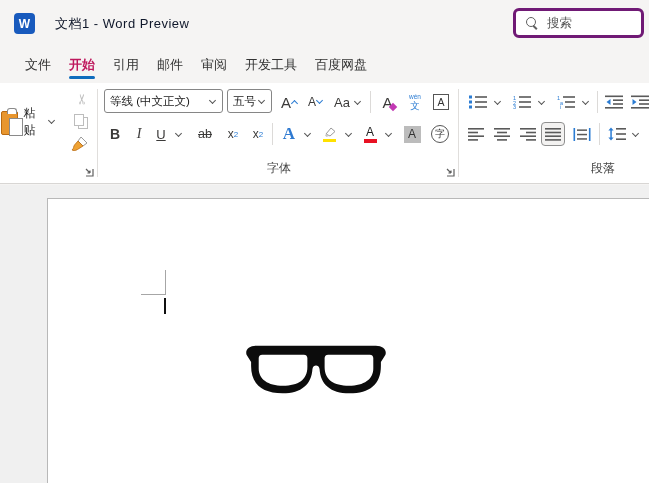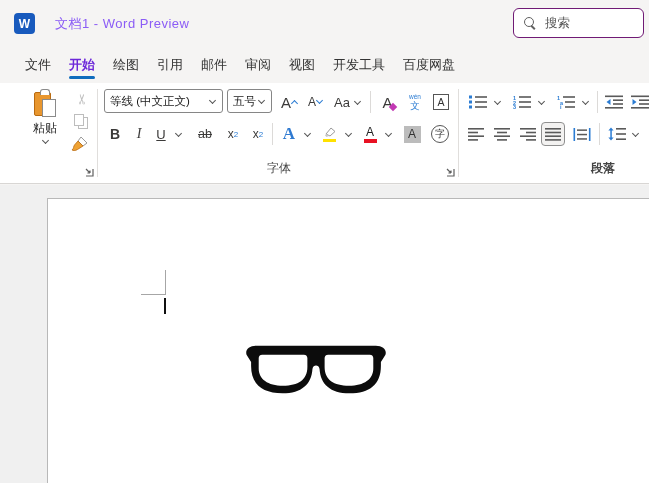--- a/index.html
+++ b/index.html
@@ -2,48 +2,48 @@
 <html><head>
 <meta charset="utf-8">
 <style>
   * { margin:0; padding:0; box-sizing:border-box; }
   html,body { width:649px; height:483px; overflow:hidden; font-family:"Liberation Sans","DejaVu Sans",sans-serif; }
   .app { position:relative; width:649px; height:483px; background:#f5f4f3; }
 
   
   .titlebar { position:absolute; left:0; top:0; width:649px; height:46px; background:#f5f4f3; }
   .word-logo { position:absolute; left:14px; top:13px; width:21px; height:21px; background:#185abd; border-radius:4px; color:#fff; font-weight:bold; font-size:12px; display:flex; align-items:center; justify-content:center; }
-  .doc-title { position:absolute; left:55px; top:15px; font-size:13px; color:#8b5cf6; letter-spacing:.5px; }
-  .searchbox { position:absolute; left:513px; top:8px; width:131px; height:30px; background:#fff; border:1px solid #701a75; border-radius:6px; display:flex; align-items:center; padding:0 10px; gap:9px; }
+  .doc-title { position:absolute; left:55px; top:15px; font-size:13px; color:#0f172a; letter-spacing:.5px; }
+  .searchbox { position:absolute; left:513px; top:8px; width:131px; height:30px; background:#fff; border:3px solid #701a75; border-radius:6px; display:flex; align-items:center; padding:0 10px; gap:9px; }
   .mag { position:relative; width:12px; height:12px; }
   .mag::before { content:""; position:absolute; left:0; top:0; width:8px; height:8px; border:1.5px solid #616161; border-radius:50%; }
   .mag::after { content:""; position:absolute; left:8px; top:8px; width:5px; height:1.5px; background:#616161; transform:rotate(45deg); transform-origin:0 0; }
   .search-ph { font-size:12.5px; color:#555; }
 
   
   .tabbar { position:absolute; left:0; top:46px; width:649px; height:37px; display:flex; align-items:center; padding-left:16px; background:#f5f4f3; }
   .tab { position:relative; font-size:13px; color:#333; padding:0 9px; height:100%; display:flex; align-items:center; white-space:nowrap; cursor:default; }
-  .tab.active { font-weight:bold; color:#6d28d9; }
+  .tab.active { font-weight:bold; color:#be185d; }
   .tab.active::after { content:""; position:absolute; left:9px; right:9px; bottom:4px; height:3px; background:#0f6cbd; border-radius:2px; }
 
   
   .ribbon { position:absolute; left:0; top:83px; width:649px; height:101px; background:#fff; border-bottom:1px solid #d8d6d4; }
   .gsep { position:absolute; top:6px; height:88px; width:1px; background:#e0dedc; }
   .isep { display:inline-block; width:1px; height:22px; background:#dcdad8; vertical-align:middle; }
   .grp-label { position:absolute; font-size:12px; color:#444; text-align:center; top:77px; }
   .launcher { position:absolute; top:80px; width:11px; height:11px; }
   .rbtn { position:absolute; display:flex; align-items:center; justify-content:center; color:#3b3a39; }
   .row1 { top:6px; height:26px; }
   .row2 { top:38px; height:26px; }
   .chev { width:9px; height:9px; position:relative; display:inline-block; }
   .chev::before { content:""; position:absolute; left:2px; top:1px; width:4px; height:4px; border-right:1.3px solid #555; border-bottom:1.3px solid #555; transform:rotate(45deg); }
 
   
   .g-clip { position:absolute; left:0; top:0; width:97px; height:101px; }
-  .paste-btn { position:absolute; left:17px; top:3px; width:56px; height:70px; display:flex; flex-direction:column; align-items:center; border-radius:4px; }
+  .paste-btn { position:absolute; left:0; top:3px; width:56px; height:70px; display:flex; flex-direction:row; align-items:center; border-radius:4px; }
   .clip-ic { position:relative; width:24px; height:30px; margin-top:2px; }
   .clip-board { position:absolute; left:1px; top:4px; width:17px; height:24px; background:#e8962e; border:1px solid #b96a10; border-radius:2px; }
   .clip-top { position:absolute; left:7px; top:1px; width:10px; height:6px; background:#fff; border:1.3px solid #8a8a8a; border-bottom:none; border-radius:3px 3px 0 0; }
   .clip-sheet { position:absolute; right:1px; top:11px; width:14px; height:18px; background:#fff; border:1px solid #8a8a8a; }
   .paste-lbl { font-size:12px; color:#262626; margin-top:2px; }
   .cut-btn { position:absolute; left:72px; top:7px; width:20px; height:18px; color:#bdbdbd; font-size:14px; display:flex; align-items:center; justify-content:center; }
   .cut-btn span { display:inline-block; transform:rotate(-90deg); }
   .copy-btn { position:absolute; left:74px; top:31px; width:16px; height:16px; }
   .copy-a { position:absolute; left:0; top:0; width:10px; height:12px; border:1.3px solid #bdbdbd; background:#fff; }
   .copy-b { position:absolute; left:4px; top:3px; width:10px; height:12px; border:1.3px solid #bdbdbd; background:#fff; }
@@ -68,21 +68,21 @@
   .bar { width:13px; height:3.5px; margin-top:1.5px; }
   .redbar { background:#e81123; } .yelbar { background:#ffe100; }
   .shade-a { width:17px; height:17px; background:#bcbcbc; color:#333; font-size:12px; display:flex; align-items:center; justify-content:center; }
   .enc { width:18px; height:18px; border:1px solid #555; border-radius:50%; font-size:10px; display:flex; align-items:center; justify-content:center; color:#333; }
   .cbx { width:16px; height:16px; border:1.2px solid #555; font-size:10.5px; display:flex; align-items:center; justify-content:center; color:#333; }
   .ph { display:flex; flex-direction:column; align-items:center; line-height:1; color:#2b7cd3; }
   .ph .t { font-size:6.5px; } .ph .b { font-size:9.5px; }
   .di { width:6px; height:6px; background:#c239b3; transform:rotate(45deg); margin-left:-3px; margin-top:9px; }
 
   
-  .g-par { position:absolute; left:461px; top:0; width:188px; height:101px;font-weight:bold; }
+  .g-par { position:absolute; left:461px; top:0; width:188px; height:101px; }
   .sel { background:#f3f2f1; border:1px solid #8f8f8f; border-radius:4px; }
 
   
   .docarea { position:absolute; left:0; top:185px; width:649px; height:298px; background:#f0f0f0; overflow:hidden; }
   .page { position:absolute; left:47px; top:13px; width:612px; height:300px; background:#fff; border:1px solid #b8b8b8; }
   .crop-v { position:absolute; left:117px; top:71px; width:1px; height:25px; background:#a6a6a6; }
   .crop-h { position:absolute; left:93px; top:95px; width:25px; height:1px; background:#a6a6a6; }
   .caret { position:absolute; left:116px; top:99px; width:1.5px; height:16px; background:#101010; }
   .glasses { position:absolute; left:196px; top:140px; }
 </style>
@@ -98,25 +98,23 @@
     <div class="doc-title">文档1 - Word Preview</div>
     <div class="searchbox">
       <span class="mag"></span>
       <span class="search-ph">搜索</span>
     </div>
   </div>
 
   <div class="tabbar">
     <span class="tab">文件</span>
     <span class="tab active">开始</span>
-    <span class="tab">绘图</span>
     <span class="tab">引用</span>
     <span class="tab">邮件</span>
     <span class="tab">审阅</span>
-    <span class="tab">视图</span>
     <span class="tab">开发工具</span>
     <span class="tab">百度网盘</span>
   </div>
 
   <div class="ribbon">
 
     <div class="g-clip">
       <div class="paste-btn">
         <span class="clip-ic">
           <span class="clip-board"></span>

